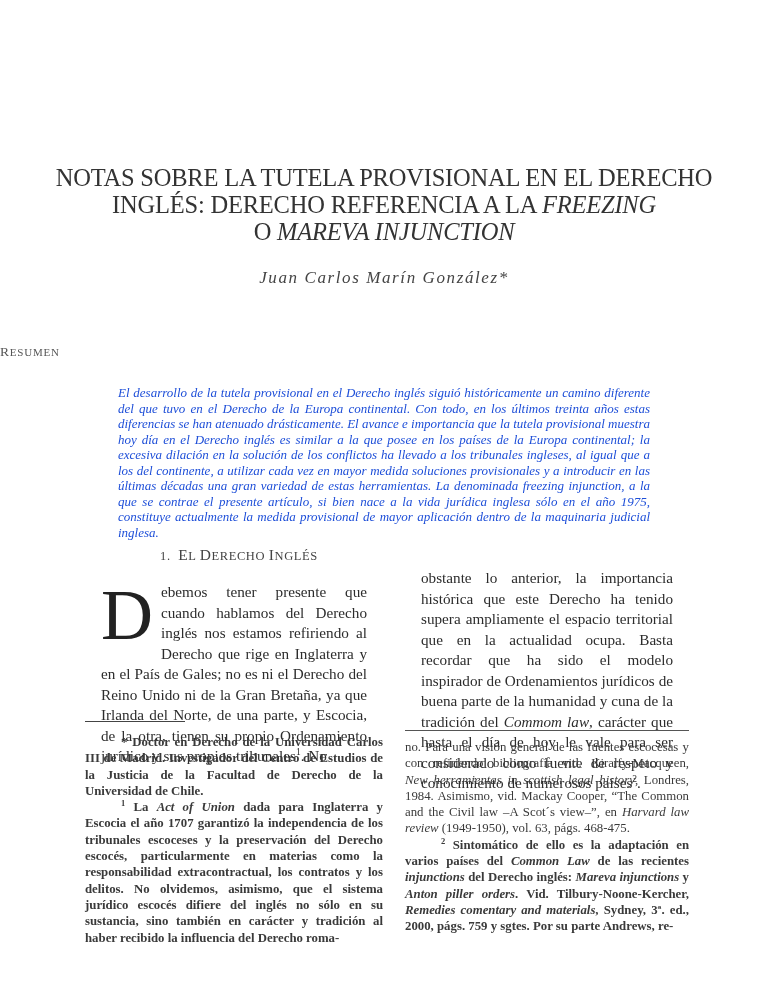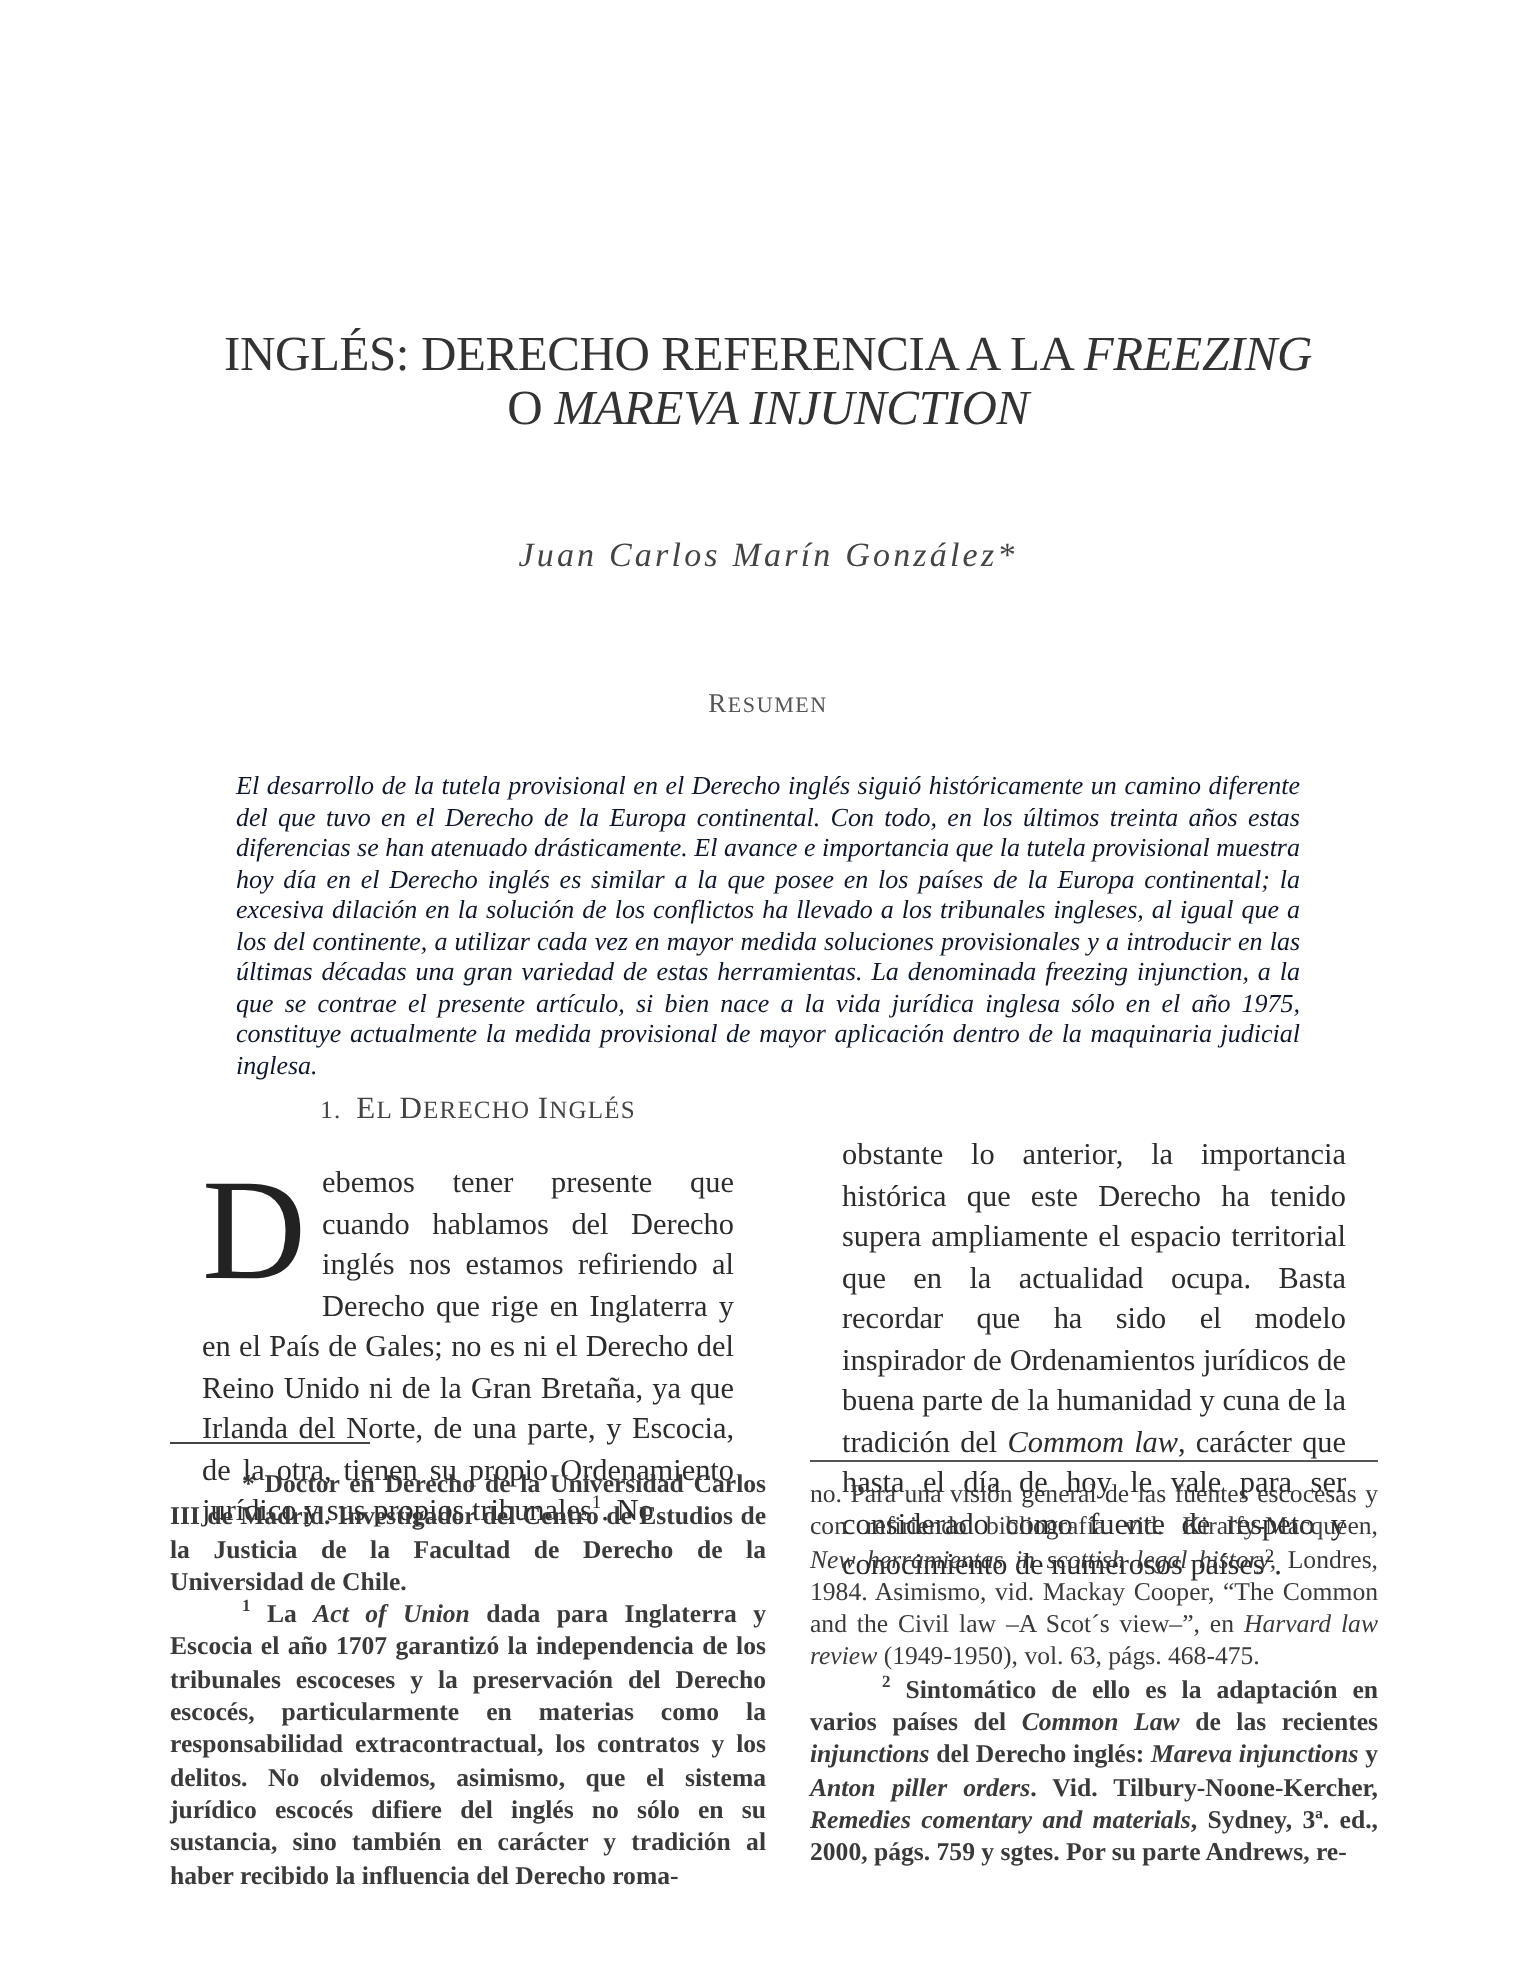--- a/index.html
+++ b/index.html
@@ -37,36 +37,36 @@
       font-style: italic;
       font-size: 17px;
       letter-spacing: 1.6px;
       color: #444;
     }
     .abstract-heading {
       position: absolute;
       top: 344px;
       left: 0;
       width: 768px;
-      text-align: center;
+      text-align: left;
       font-size: 11px;
       letter-spacing: 0.8px;
       color: #555;
     }
     .abstract-heading .cap { font-size: 13.5px; }
     .abstract {
       position: absolute;
       top: 372px;
       left: 118px;
       width: 532px;
       font-style: italic;
       font-size: 13px;
       line-height: 15.5px;
       text-align: justify;
-      color: #0f172a;
+      color: #1d4ed8;
     }
 
     .col-left {
       position: absolute;
       top: 546px;
       left: 85px;
       width: 298px;
     }
     .col-right {
       position: absolute;
@@ -134,20 +134,21 @@
       margin: 0;
     }
     .note.indent { text-indent: 36px; font-weight: bold; }
     .note i { font-style: italic; }
     .note sup { font-size: 8.5px; }
   </style>
 </head>
 <body>
 
 <div class="title-block">
+  <span class="line">NOTAS SOBRE LA TUTELA PROVISIONAL EN EL DERECHO</span>
   <span class="line"><span>INGLÉS: DERECHO REFERENCIA A LA </span><i>FREEZING</i></span>
   <span class="line"><span>O </span><i>MAREVA INJUNCTION</i></span>
 </div>
 
 <div class="author">Juan Carlos Marín González*</div>
 
 <div class="abstract-heading"><span class="cap">R</span><span>ESUMEN</span></div>
 
 <p class="abstract">El desarrollo de la tutela provisional en el Derecho inglés siguió históricamente un camino diferente del que tuvo en el Derecho de la Europa continental. Con todo, en los últimos treinta años estas diferencias se han atenuado drásticamente. El avance e importancia que la tutela provisional muestra hoy día en el Derecho inglés es similar a la que posee en los países de la Europa continental; la excesiva dilación en la solución de los conflictos ha llevado a los tribunales ingleses, al igual que a los del continente, a utilizar cada vez en mayor medida soluciones provisionales y a introducir en las últimas décadas una gran variedad de estas herramientas. La denominada freezing injunction, a la que se contrae el presente artículo, si bien nace a la vida jurídica inglesa sólo en el año 1975, constituye actualmente la medida provisional de mayor aplicación dentro de la maquinaria judicial inglesa.</p>
 

